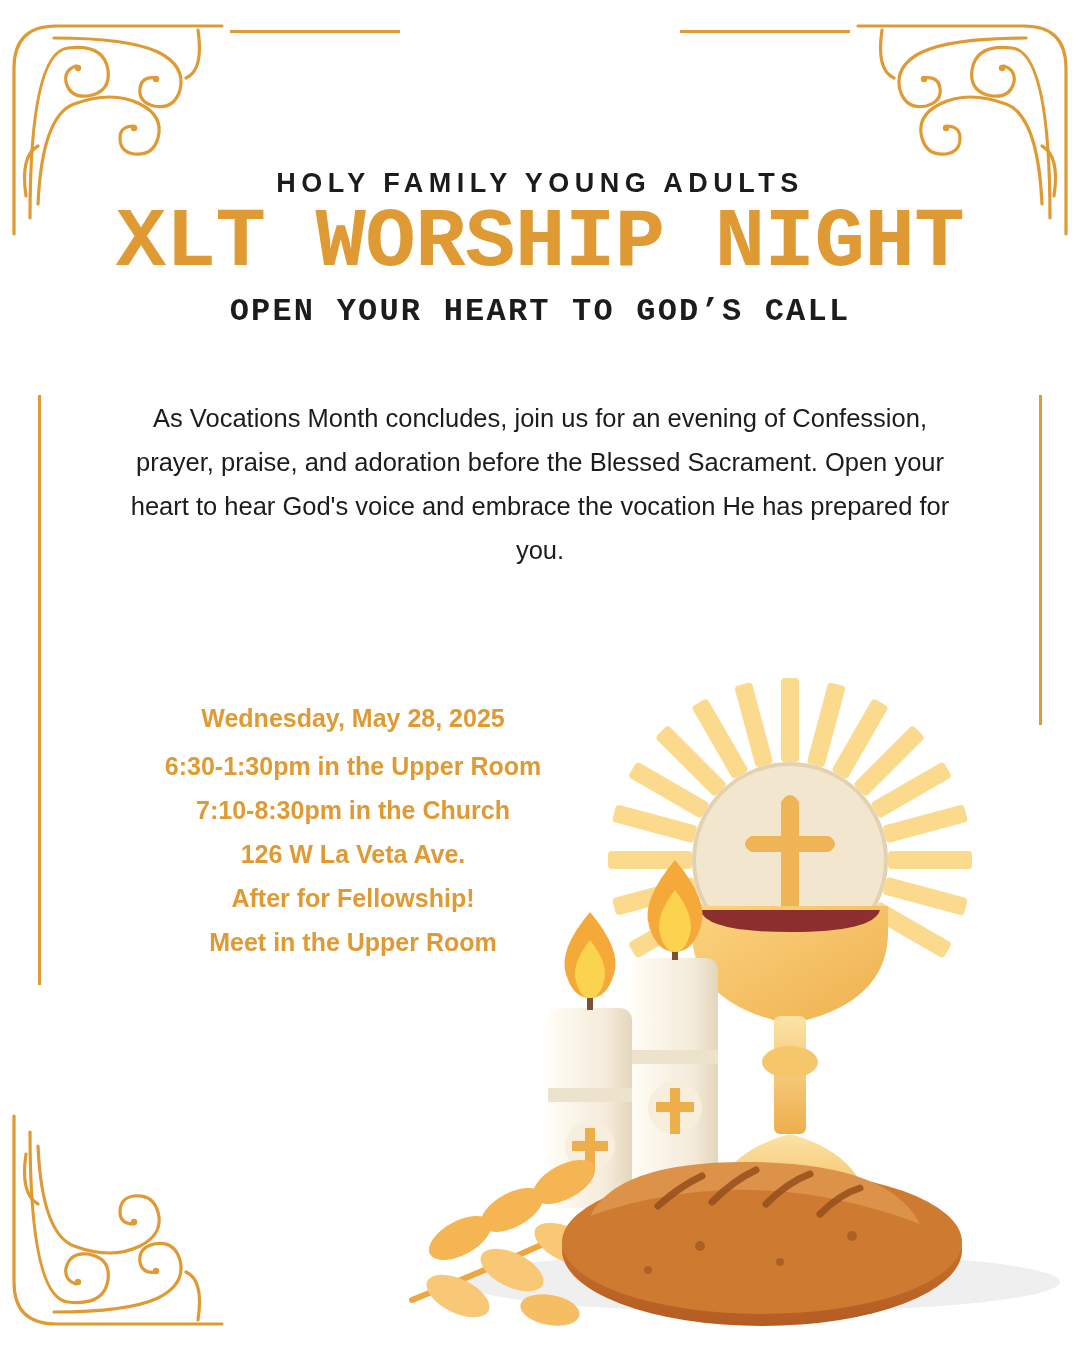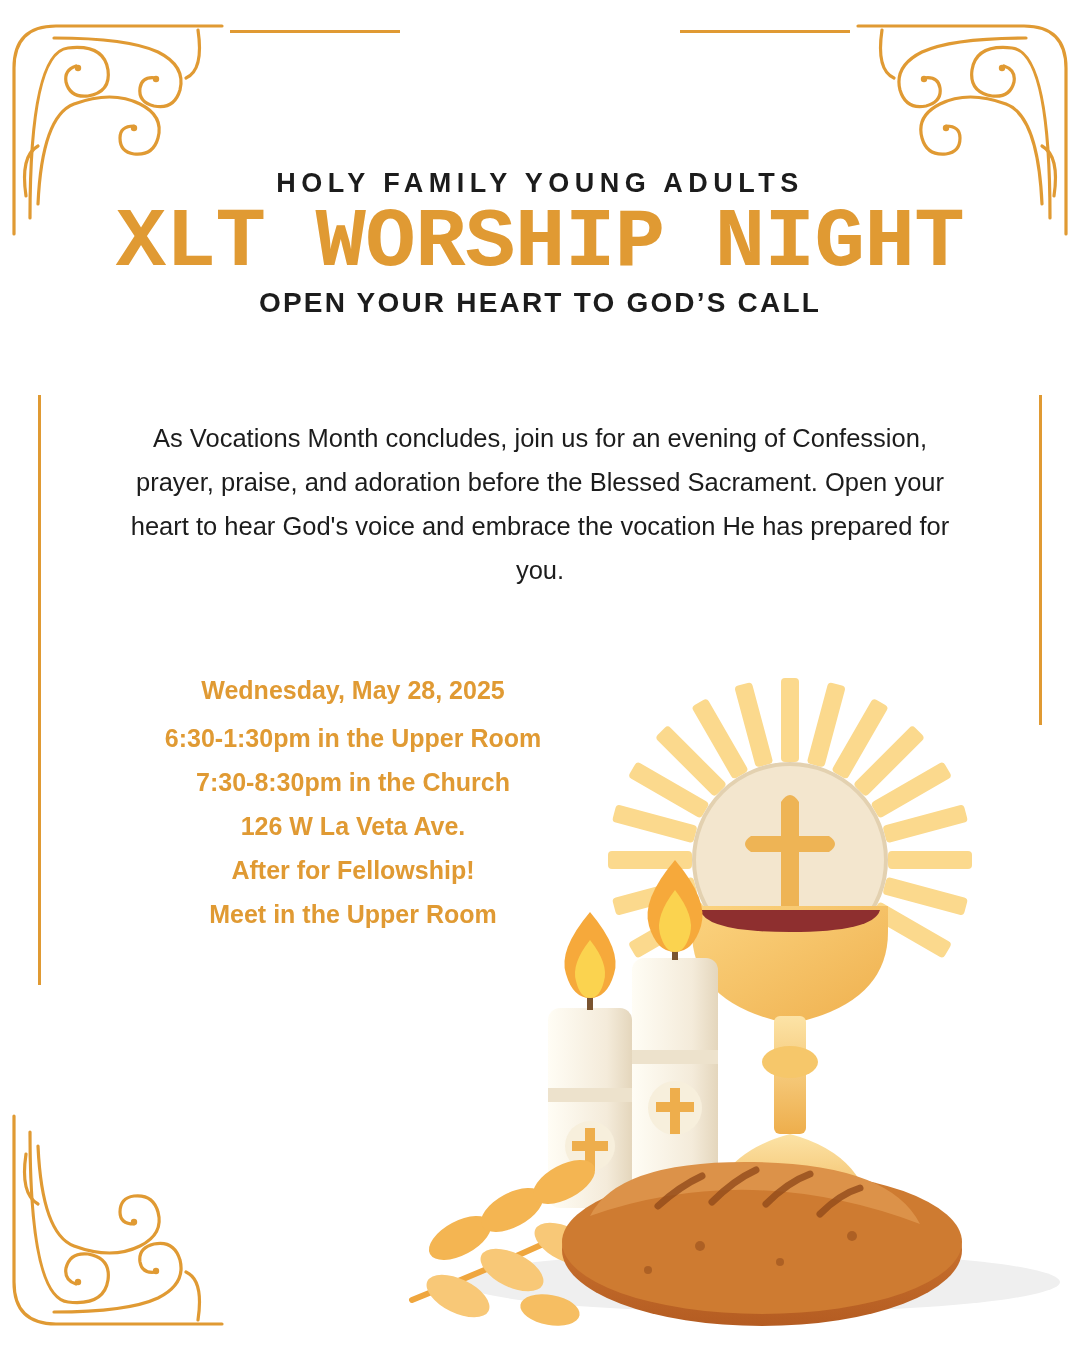--- a/index.html
+++ b/index.html
@@ -82,31 +82,32 @@
   }
   .title {
     font-family: Liberation Mono, monospace;
     font-size: 84px;
     font-weight: 700;
     color: #E09A33;
     letter-spacing: -0.5px;
     line-height: 1.05;
   }
   .subtitle {
-    font-family: Liberation Sans, sans-serif;
-    font-size: 28px;
+    font-family: Liberation Mono, monospace;
+    font-size: 32px;
     font-weight: 700;
     letter-spacing: 2.2px;
     color: #1c1c1c;
+    margin-top: 6px;
   }
 
   
   .body-copy {
     position: absolute;
-    top: 417px;
+    top: 397px;
     left: 120px;
     width: 840px;
     text-align: center;
     font-size: 25.5px;
     line-height: 1.72;
     color: #1c1c1c;
     font-weight: 400;
   }
 
   
@@ -118,20 +119,21 @@
     text-align: center;
     color: #E09A33;
     font-size: 25px;
     line-height: 1.76;
     font-weight: 600;
   }
   .details .date-line {
     font-weight: 700;
     font-size: 25px;
     margin-bottom: 4px;
+    margin-top: 28px;
   }
 
   
   .art {
     position: absolute;
     right: 20px;
     bottom: 20px;
     width: 660px;
     height: 720px;
   }
@@ -191,21 +193,21 @@
     <div class="eyebrow">HOLY FAMILY YOUNG ADULTS</div>
     <div class="title">XLT WORSHIP NIGHT</div>
     <div class="subtitle">OPEN YOUR HEART TO GOD’S CALL</div>
   </div>
 
   <div class="body-copy">As Vocations Month concludes, join us for an evening of Confession, prayer, praise, and adoration before the Blessed Sacrament. Open your heart to hear God's voice and embrace the vocation He has prepared for you.</div>
 
   <div class="details">
     <div class="date-line">Wednesday, May 28, 2025</div>
     <div>6:30-1:30pm in the Upper Room</div>
-    <div>7:30-8:30pm in the Church</div>
+    <div>7:10-8:30pm in the Church</div>
     <div>126 W La Veta Ave.</div>
     <div>After for Fellowship!</div>
     <div>Meet in the Upper Room</div>
   </div>
 
   <div class="art">
     <svg viewBox="0 0 660 720" xmlns="http://www.w3.org/2000/svg">
       <defs>
         <linearGradient id="goldA" x1="0" y1="0" x2="1" y2="1">
           <stop offset="0%" stop-color="#FBD37F"></stop>

